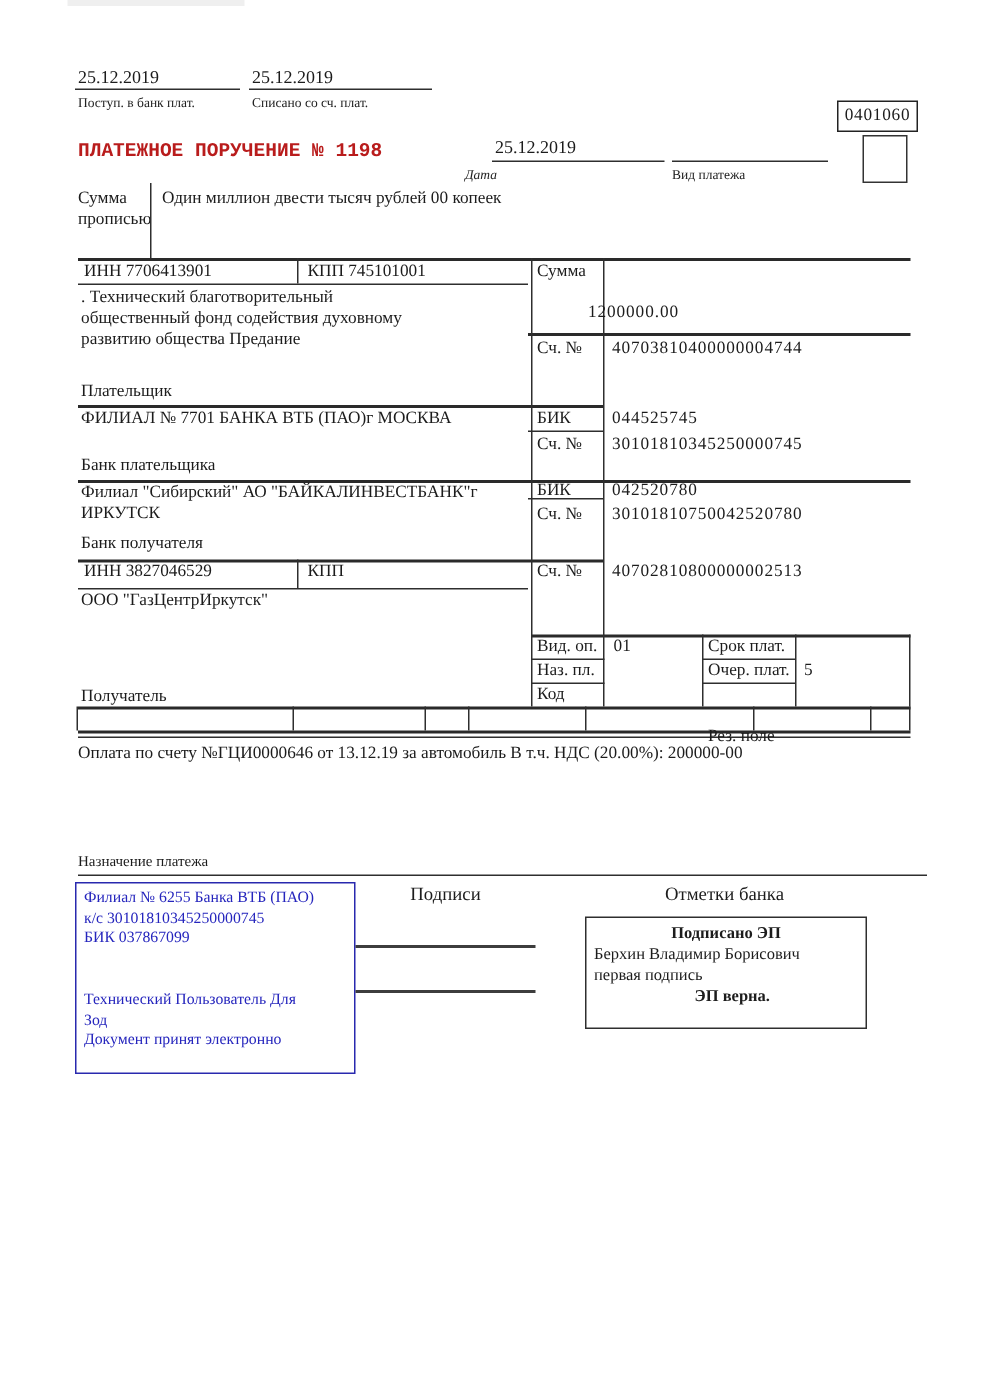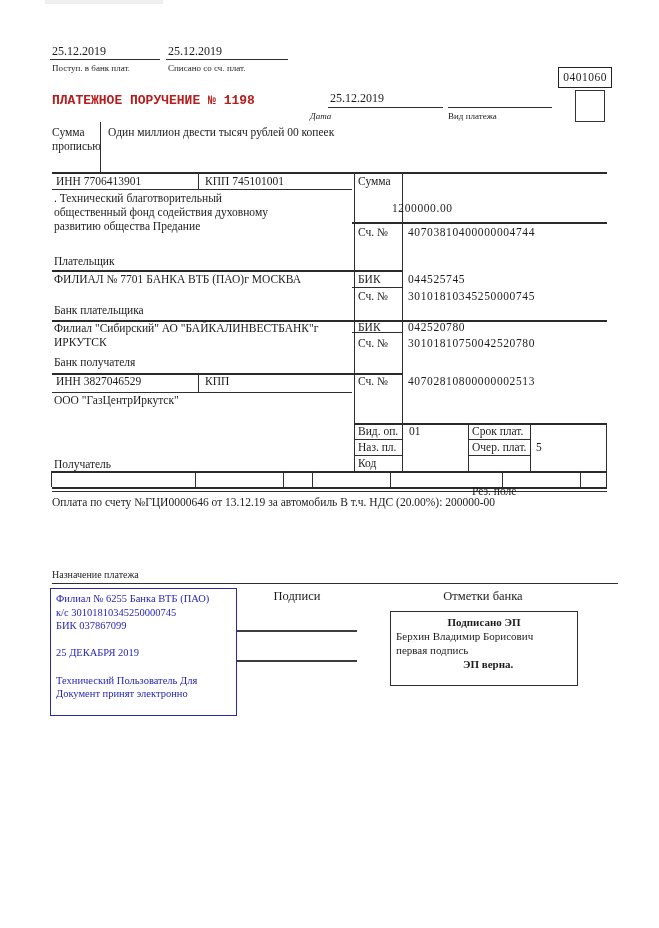--- a/index.html
+++ b/index.html
@@ -141,23 +141,23 @@
 
   <div class="t" style="left:52px;top:496px;">Оплата по счету №ГЦИ0000646 от 13.12.19 за автомобиль В т.ч. НДС (20.00%): 200000-00</div>
   <div class="t" style="left:52px;top:568px;font-size:10px;">Назначение платежа</div>
   <div class="hl" style="left:52px;top:583px;width:566px;"></div>
 
   <div class="stamp">
     <div>Филиал № 6255 Банка ВТБ (ПАО)</div>
     <div>к/с 30101810345250000745</div>
     <div>БИК 037867099</div>
     <div></div>
-    <div>25 ДЕКАБРЯ 2019</div>
     <div></div>
     <div>Технический Пользователь Для</div>
+    <div>Зод</div>
     <div>Документ принят электронно</div>
   </div>
 
   <div class="t12 center" style="left:237px;top:589px;width:120px;font-size:12.5px;">Подписи</div>
   <div class="sigline" style="left:237px;top:630px;width:120px;"></div>
   <div class="sigline" style="left:237px;top:660px;width:120px;"></div>
 
   <div class="t12 center" style="left:390px;top:589px;width:186px;font-size:12.5px;">Отметки банка</div>
   <div class="bankbox">
     <div class="center" style="font-weight:bold;">Подписано ЭП</div>

